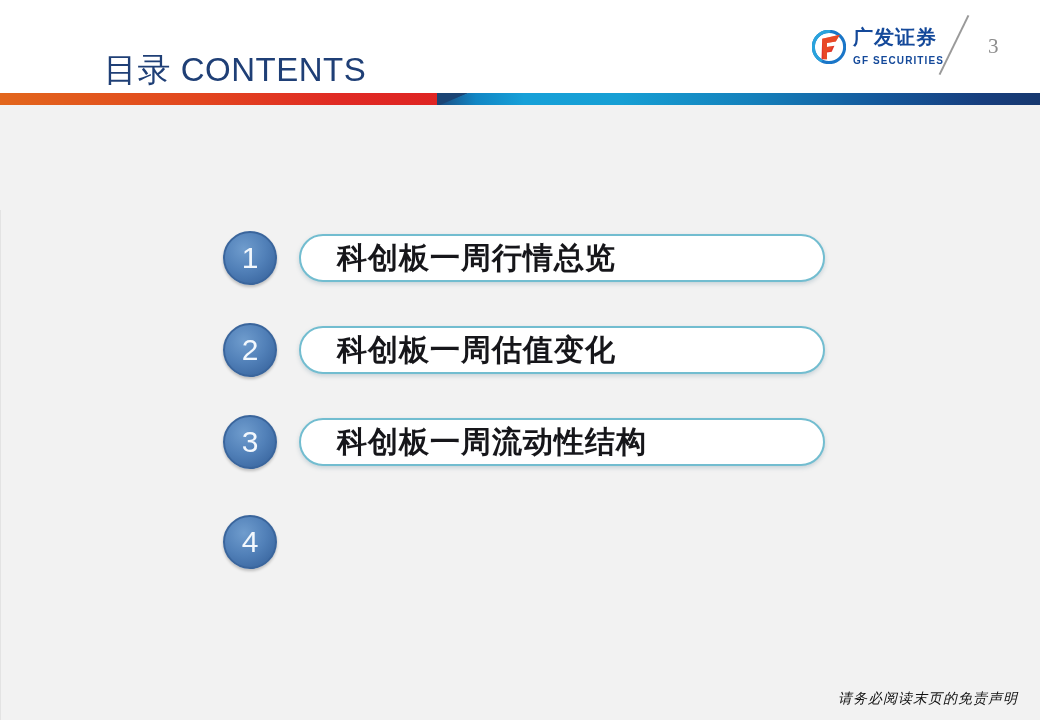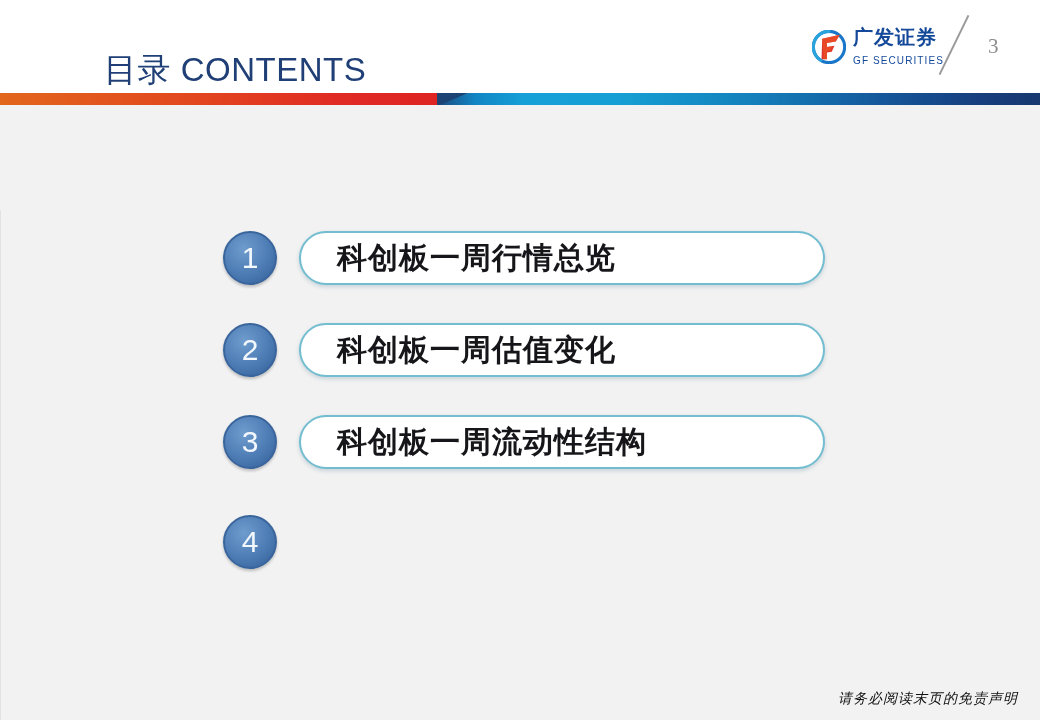--- a/index.html
+++ b/index.html
@@ -55,21 +55,21 @@
     line-height: 1;
   }
   .logo-cn {
     font-size: 20px;
     font-weight: 700;
     color: #14499a;
     letter-spacing: 1px;
   }
   .logo-en {
     font-size: 10px;
-    font-weight: 400;
+    font-weight: 700;
     color: #14499a;
     letter-spacing: 1.1px;
     margin-top: 9px;
   }
   .page-slash {
     position: absolute;
     left: 953px;
     top: 12px;
     width: 2px;
     height: 66px;
@@ -154,21 +154,21 @@
     color: #f3f8fd;
     font-size: 30px;
     font-weight: 400;
     line-height: 1;
     margin-top: -1px;
   }
   .pill {
     position: relative;
     margin-left: 22px;
     width: 526px;
-    height: 54px;
+    height: 48px;
     border: 2px solid #72bdd0;
     border-radius: 30px;
     background: #ffffff;
     box-shadow: 0 2px 4px rgba(90,130,150,0.28);
     display: flex;
     align-items: center;
     box-sizing: border-box;
   }
   .pill-label {
     margin-left: 36px;

